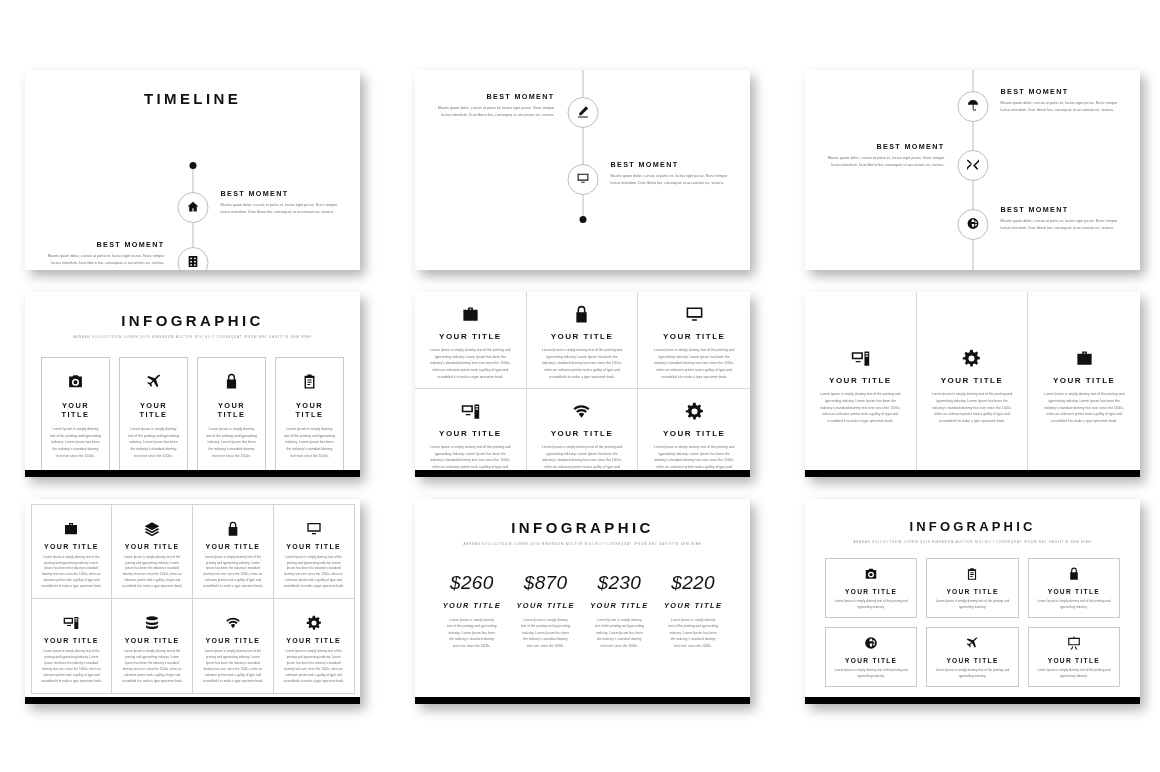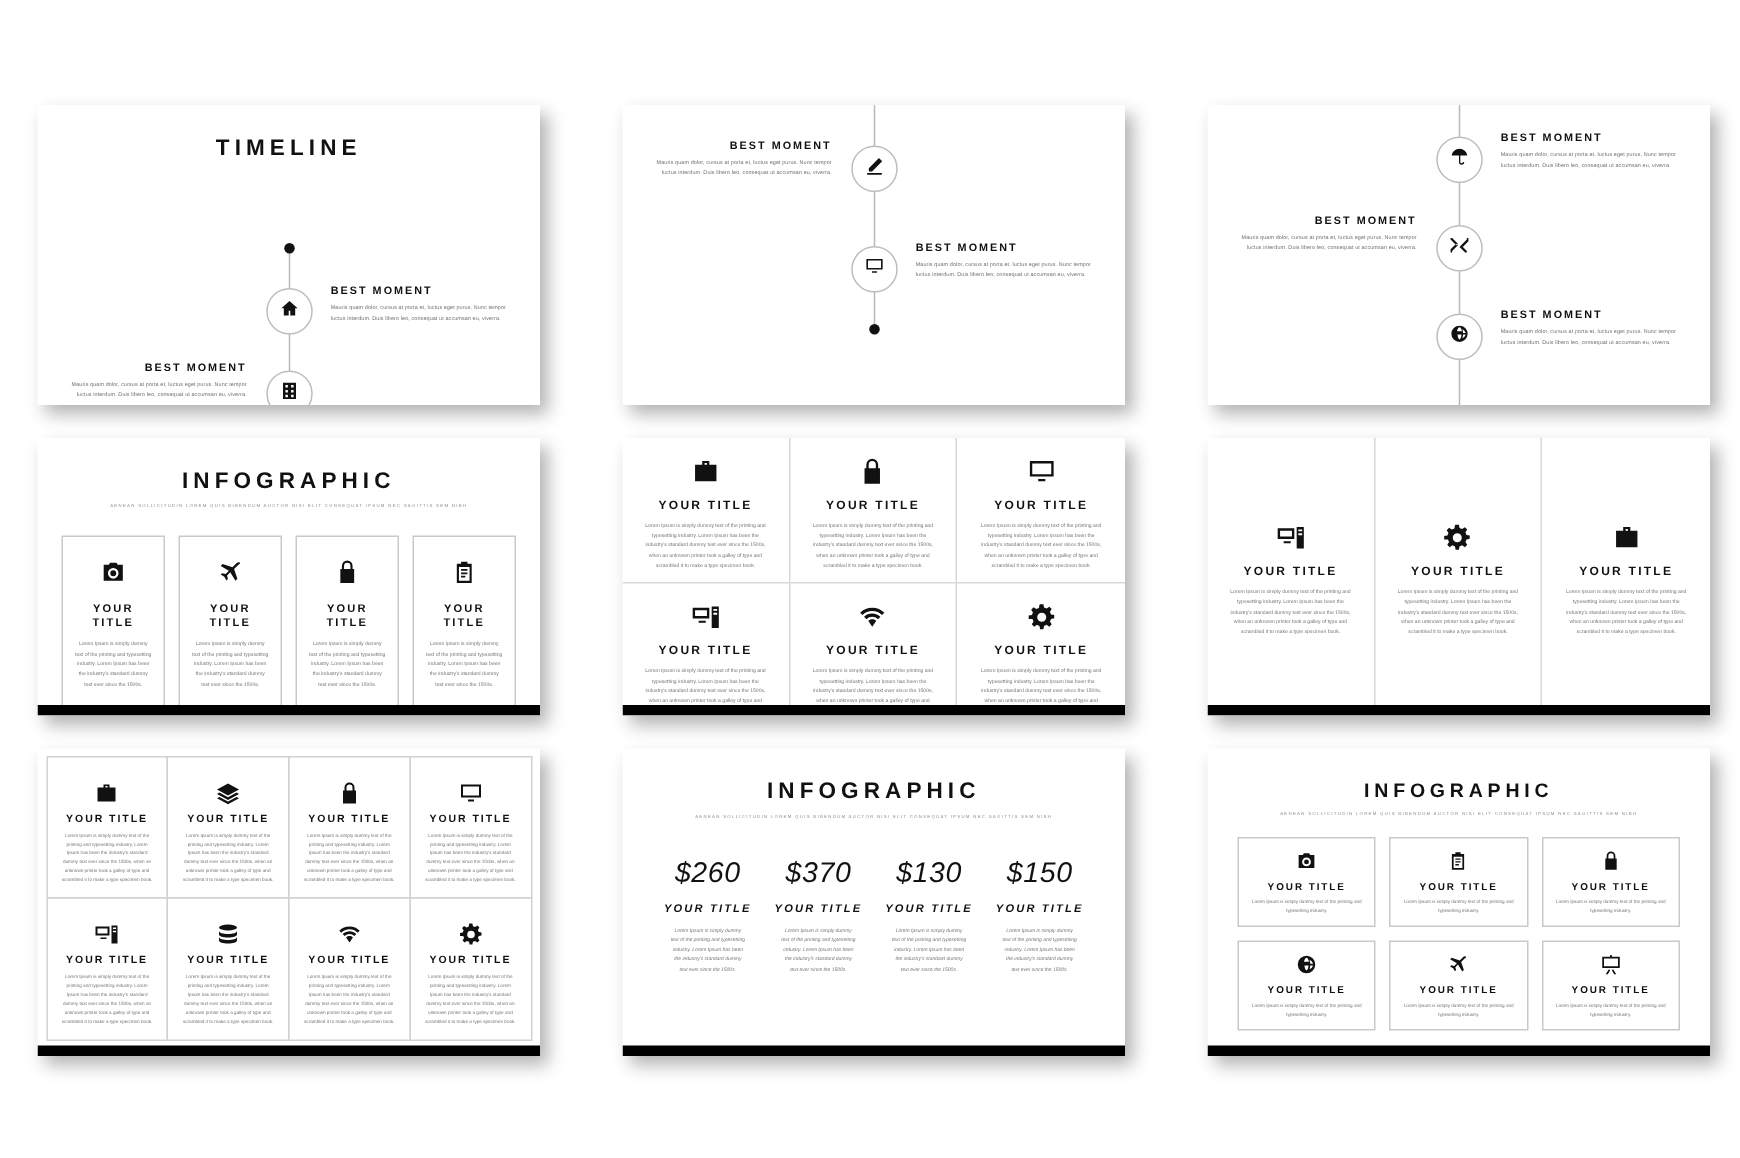--- a/index.html
+++ b/index.html
@@ -593,31 +593,31 @@
         <div class="deck-title">INFOGRAPHIC</div>
         <div class="deck-sub">AENEAN SOLLICITUDIN LOREM QUIS BIBENDUM AUCTOR NISI ELIT CONSEQUAT IPSUM NEC SAGITTIS SEM NIBH</div>
       </div>
       <div class="stats">
         <div class="stat">
           <div class="stat-num">$260</div>
           <div class="stat-h">YOUR TITLE</div>
           <div class="stat-p">Lorem Ipsum is simply dummy text of the printing and typesetting industry. Lorem Ipsum has been the industry's standard dummy text ever since the 1500s.</div>
         </div>
         <div class="stat">
-          <div class="stat-num">$370</div>
+          <div class="stat-num">$870</div>
           <div class="stat-h">YOUR TITLE</div>
           <div class="stat-p">Lorem Ipsum is simply dummy text of the printing and typesetting industry. Lorem Ipsum has been the industry's standard dummy text ever since the 1500s.</div>
         </div>
         <div class="stat">
-          <div class="stat-num">$130</div>
+          <div class="stat-num">$230</div>
           <div class="stat-h">YOUR TITLE</div>
           <div class="stat-p">Lorem Ipsum is simply dummy text of the printing and typesetting industry. Lorem Ipsum has been the industry's standard dummy text ever since the 1500s.</div>
         </div>
         <div class="stat">
-          <div class="stat-num">$150</div>
+          <div class="stat-num">$220</div>
           <div class="stat-h">YOUR TITLE</div>
           <div class="stat-p">Lorem Ipsum is simply dummy text of the printing and typesetting industry. Lorem Ipsum has been the industry's standard dummy text ever since the 1500s.</div>
         </div>
       </div>
     </div>
     <div class="blackbar"></div>
   </div>
 
   <div class="slide">
     <div class="slide-inner">

